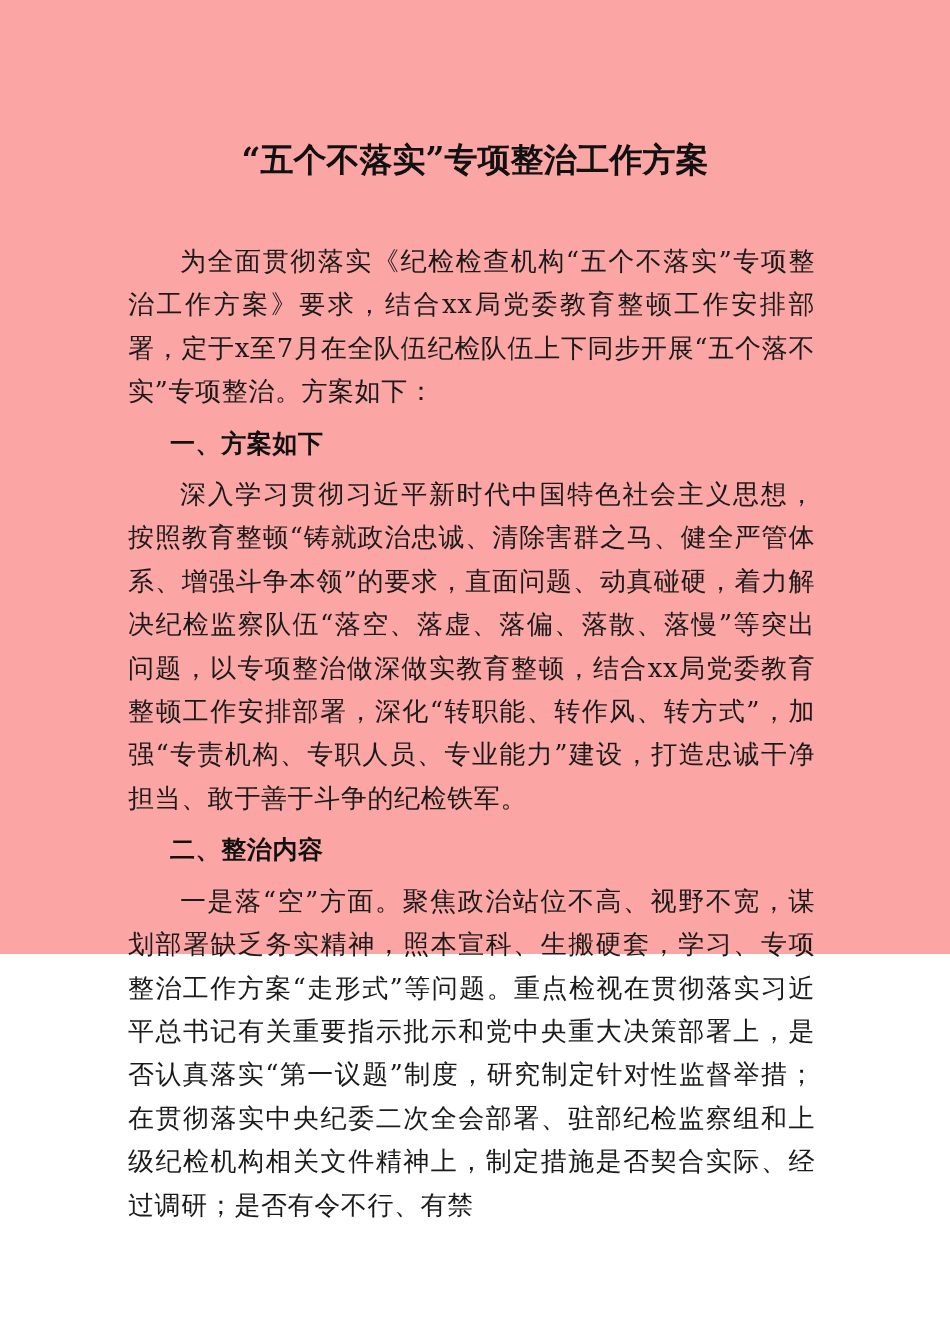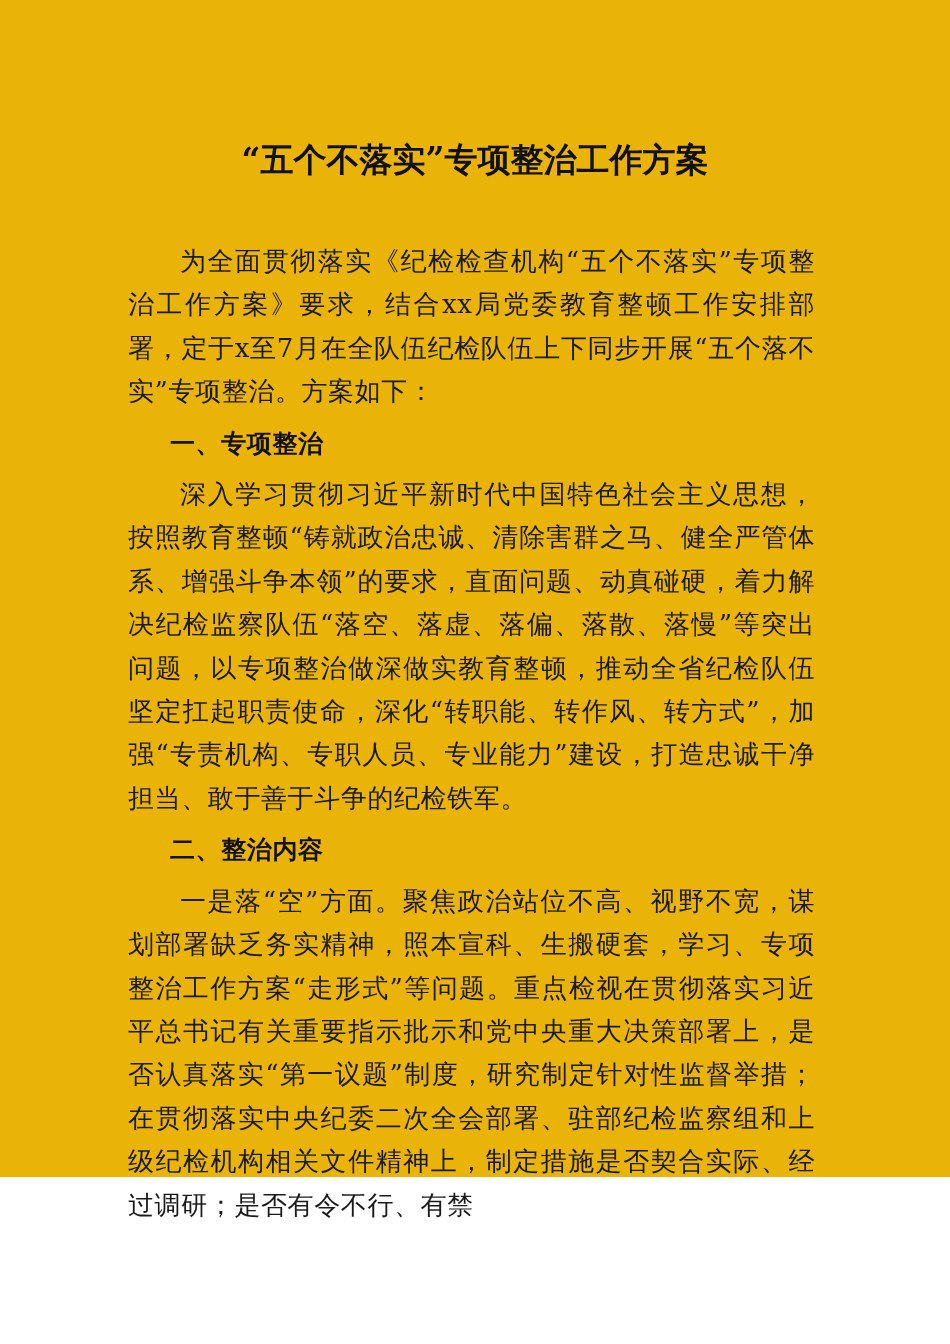--- a/index.html
+++ b/index.html
@@ -1,17 +1,17 @@
 <!DOCTYPE html>
 <html><head>
 <meta charset="utf-8">
 <style>
   html, body { margin: 0; padding: 0; background: #ffffff; }
   body { width: 950px; height: 1344px; position: relative; overflow: hidden; }
-  .page { position: absolute; left: 0; top: 0; width: 950px; height: 1177px; background: #eab308; }
+  .page { position: absolute; left: 0; top: 0; width: 950px; height: 954px; background: #fca5a5; }
   .title {
     position: absolute; left: 0; top: 138px; width: 950px; text-align: center;
     font-family: "DejaVu Serif", "Liberation Serif", serif;
     font-weight: bold; font-size: 33px; line-height: 44px; color: #111;
     letter-spacing: 0px;
   }
   .body {
     position: absolute; left: 120px; top: 232px; width: 703px;
     font-family: "DejaVu Serif", "Liberation Serif", serif;
     font-size: 26px; line-height: 43.4px; color: #1a1a1a;
@@ -26,19 +26,19 @@
 </style>
 </head>
 <body>
 
 <div class="page">
   <div class="title">“五个不落实”专项整治工作方案</div>
 
   <div class="body">
     <p class="para">为全面贯彻落实《纪检检查机构“五个不落实”专项整治工作方案》要求，结合xx局党委教育整顿工作安排部署，定于x至7月在全队伍纪检队伍上下同步开展“五个落不实”专项整治。方案如下：</p>
 
-    <p class="heading">一、专项整治</p>
-    <p class="para">深入学习贯彻习近平新时代中国特色社会主义思想，按照教育整顿“铸就政治忠诚、清除害群之马、健全严管体系、增强斗争本领”的要求，直面问题、动真碰硬，着力解决纪检监察队伍“落空、落虚、落偏、落散、落慢”等突出问题，以专项整治做深做实教育整顿，推动全省纪检队伍坚定扛起职责使命，深化“转职能、转作风、转方式”，加强“专责机构、专职人员、专业能力”建设，打造忠诚干净担当、敢于善于斗争的纪检铁军。</p>
+    <p class="heading">一、方案如下</p>
+    <p class="para">深入学习贯彻习近平新时代中国特色社会主义思想，按照教育整顿“铸就政治忠诚、清除害群之马、健全严管体系、增强斗争本领”的要求，直面问题、动真碰硬，着力解决纪检监察队伍“落空、落虚、落偏、落散、落慢”等突出问题，以专项整治做深做实教育整顿，结合xx局党委教育整顿工作安排部署，深化“转职能、转作风、转方式”，加强“专责机构、专职人员、专业能力”建设，打造忠诚干净担当、敢于善于斗争的纪检铁军。</p>
 
     <p class="heading">二、整治内容</p>
     <p class="para">一是落“空”方面。聚焦政治站位不高、视野不宽，谋划部署缺乏务实精神，照本宣科、生搬硬套，学习、专项整治工作方案“走形式”等问题。重点检视在贯彻落实习近平总书记有关重要指示批示和党中央重大决策部署上，是否认真落实“第一议题”制度，研究制定针对性监督举措；在贯彻落实中央纪委二次全会部署、驻部纪检监察组和上级纪检机构相关文件精神上，制定措施是否契合实际、经过调研；是否有令不行、有禁</p>
   </div>
 </div>
 
 </body></html>

